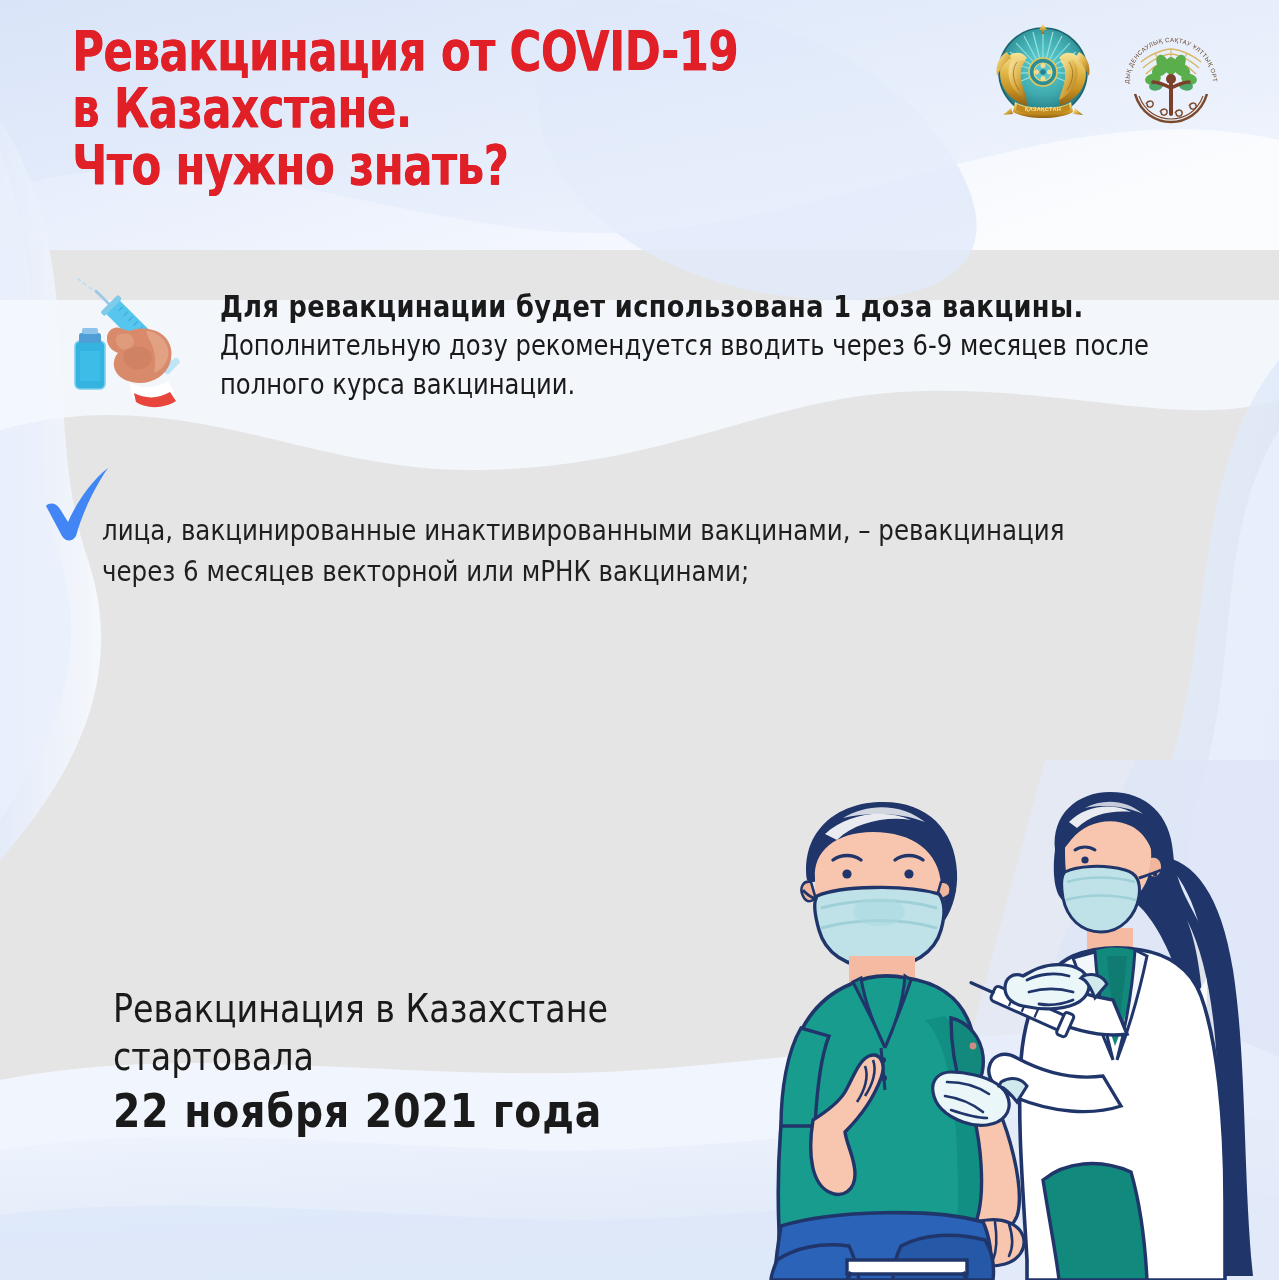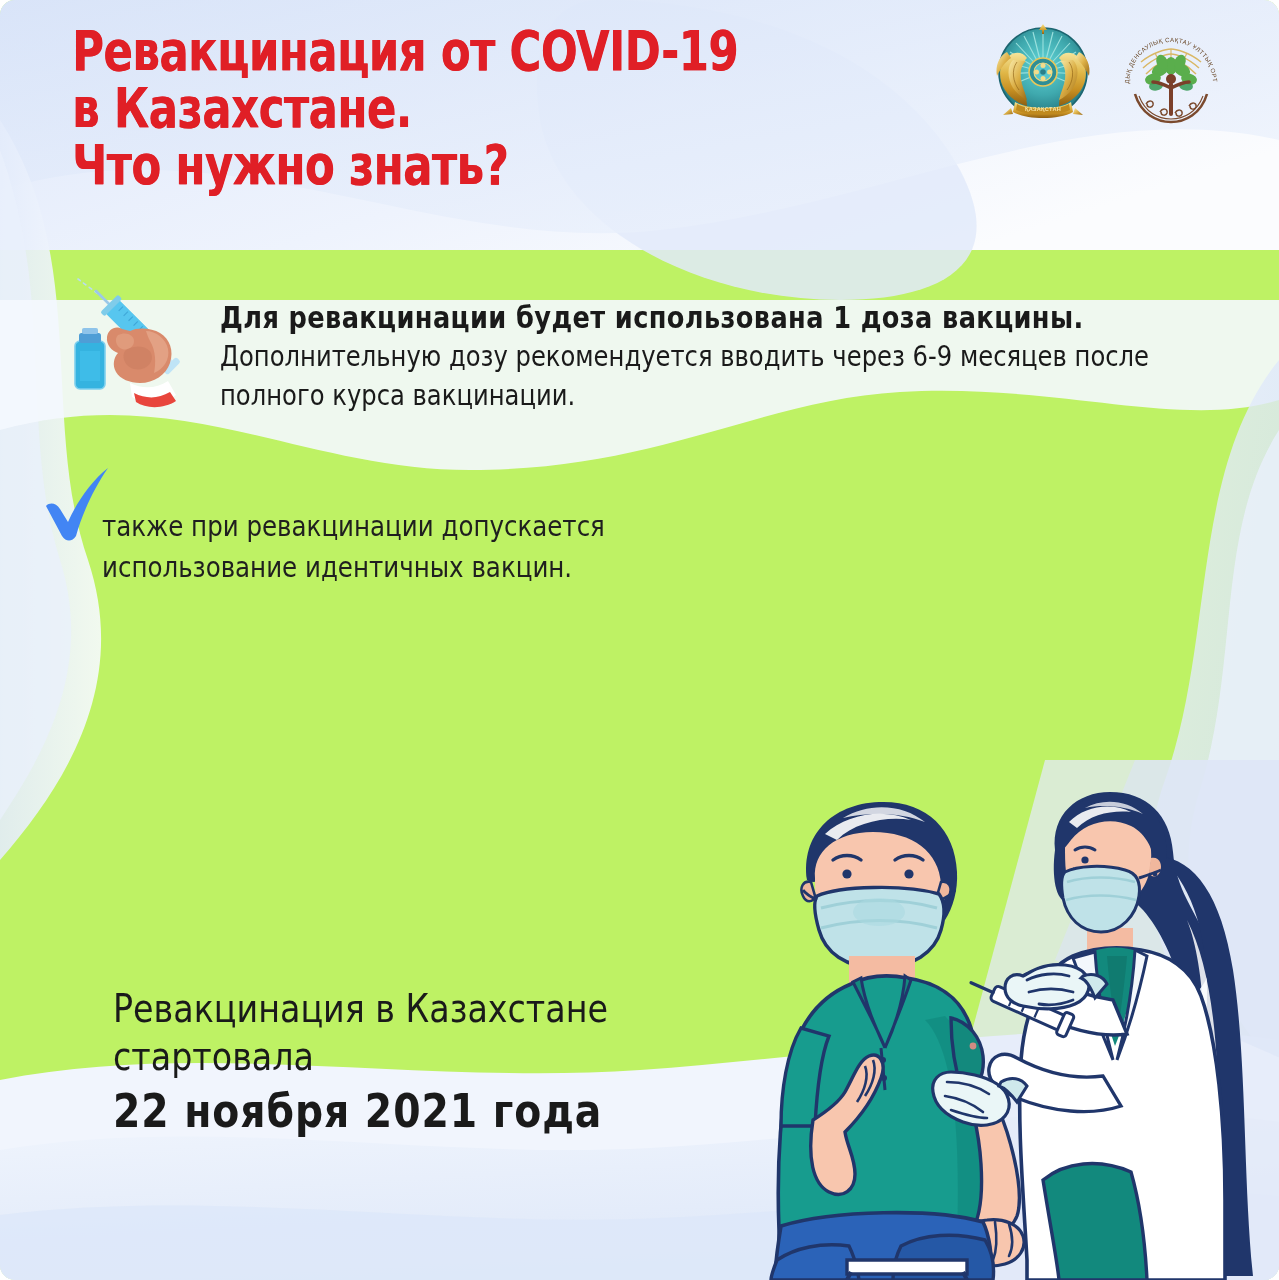--- a/index.html
+++ b/index.html
@@ -8,23 +8,22 @@
   html, body {
     width:1279px; height:1280px;
     overflow:hidden;
     background:#ffffff;
     font-family:"Liberation Sans","DejaVu Sans",sans-serif;
   }
 
   #poster {
     position:relative;
     width:1279px; height:1280px;
-    background:#bef264;
+    background:#e5e5e5;
     overflow:hidden;
-    border-radius:15px;
   }
 
   
   .bg-layer { position:absolute; inset:0; pointer-events:none; }
 
   
   .header {
     position:absolute;
     top:0; left:0; right:0;
     height:230px;
@@ -57,21 +56,21 @@
     gap:22px;
   }
   .logo { display:block; }
 
   
   .intro {
     position:absolute;
     left:60px; top:265px;
     right:45px;
     display:flex;
-    align-items:flex-end;
+    align-items:flex-start;
   }
   .syringe-icon { flex:0 0 auto; width:150px; }
   .intro-text {
     flex:1;
     margin-left:10px;
     padding-top:22px;
     color:#1a1a1a;
   }
   .intro-strong {
     display:block;
@@ -405,29 +404,29 @@
 
     <div class="intro-text">
       <span class="intro-strong">Для ревакцинации будет использована 1 доза вакцины.</span>
       <span class="intro-normal">Дополнительную дозу рекомендуется вводить через 6-9 месяцев после полного курса вакцинации.</span>
     </div>
   </div>
 
   <div class="bullets">
 
 
-
-    <div class="bullet" id="bullet-3" style="height:160px;">
+    <div class="bullet" id="bullet-2" style="height:185px;">
       <svg class="check" viewBox="0 0 86 86" aria-hidden="true">
         <path d="M10,44 C14,40 20,41 24,47 L32,60 C40,42 54,20 72,6
                  C58,26 46,52 40,74 C36,80 30,80 26,74 Z" fill="#4285F4"></path>
       </svg>
-      <span class="btext">также при ревакцинации допускается
-использование идентичных вакцин.</span>
+      <span class="btext">лица, вакцинированные инактивированными вакцинами, – ревакцинация
+через 6 месяцев векторной или мРНК вакцинами;</span>
     </div>
+
   </div>
 
   <div class="footer-note">
     <span class="fn-line">Ревакцинация в Казахстане</span>
     <span class="fn-line">стартовала</span>
     <span class="fn-date">22 ноября 2021 года</span>
   </div>
 
   <svg class="illustration" viewBox="0 0 530 520" aria-hidden="true">
     <defs>

